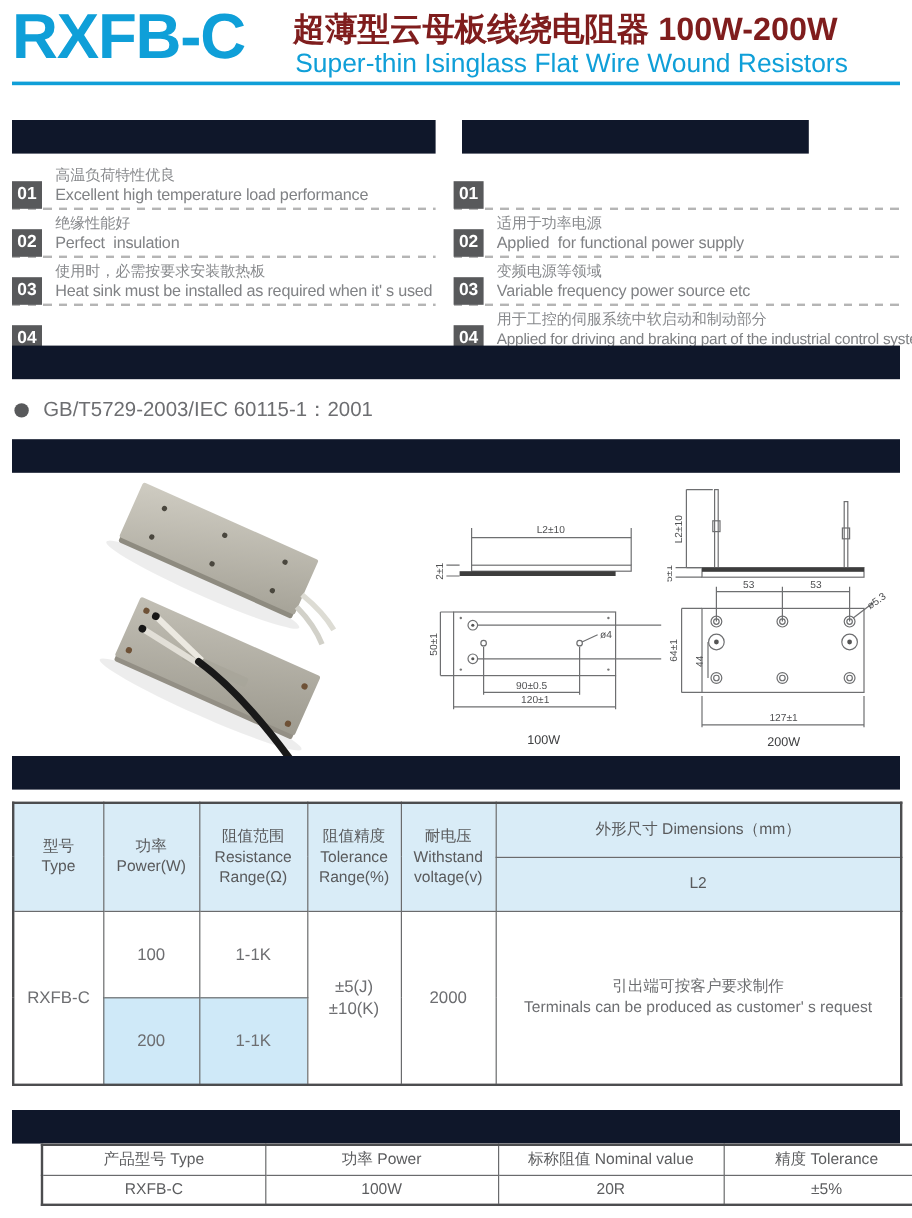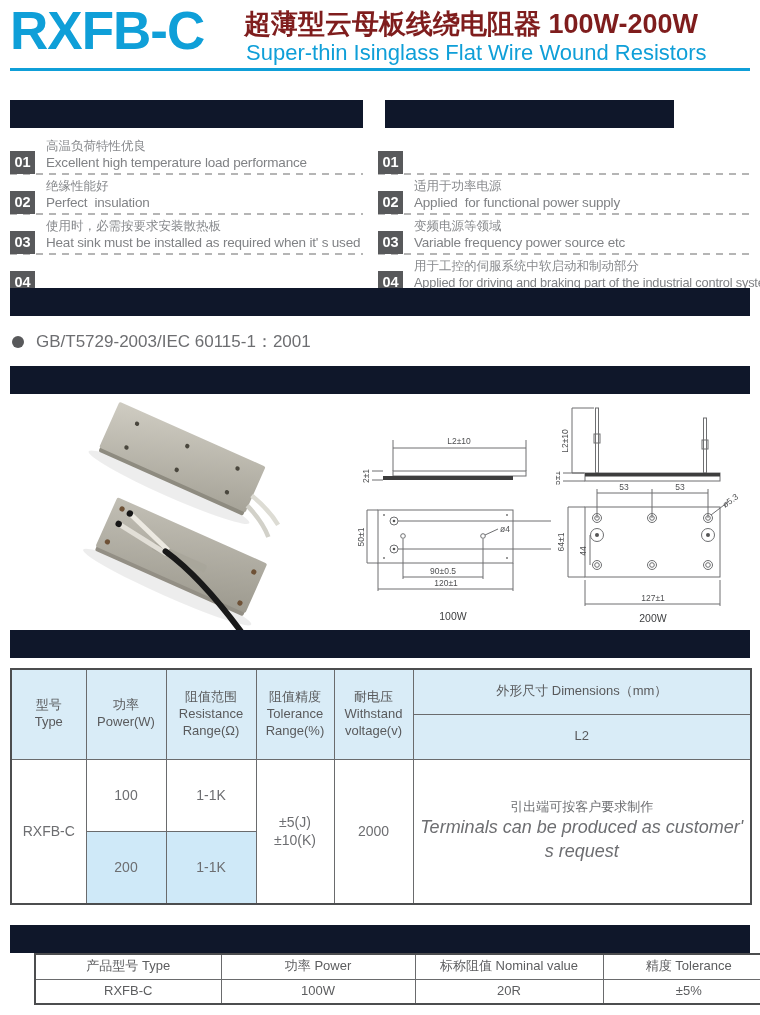--- a/index.html
+++ b/index.html
@@ -41,21 +41,21 @@
   svg line, svg path.ln, svg rect.ln, svg circle.ln { stroke:#6e6f71; stroke-width:1; fill:none; }
 
   
   table { border-collapse:collapse; table-layout:fixed; position:absolute; background:#fff; }
   td { border:1px solid #6a6b6d; text-align:center; vertical-align:middle;
        color:#6d6e71; font-size:14px; line-height:1.3; }
   .spec { left:10px; top:668px; width:740px; border:2px solid #4c4d4f; }
   .spec td.th { background:#d9ecf7; color:#595a5c; font-size:13px; }
   .spec td.hl { background:#cfe9f8; }
   .t-zh { font-size:13px; }
-  .t-en { font-size:18px;font-style:italic; }
+  .t-en { font-size:13px; }
   .order { left:10px; top:953px; width:740px; border:2px solid #4c4d4f;margin-left:24px; }
   .order td { font-size:13px; color:#5c5d5f; height:25px; }
 </style>
 </head>
 <body>
 
 <div class="page">
 
   <div class="brand">RXFB-C</div>
   <div class="title-zh">超薄型云母板线绕电阻器 100W-200W</div>

